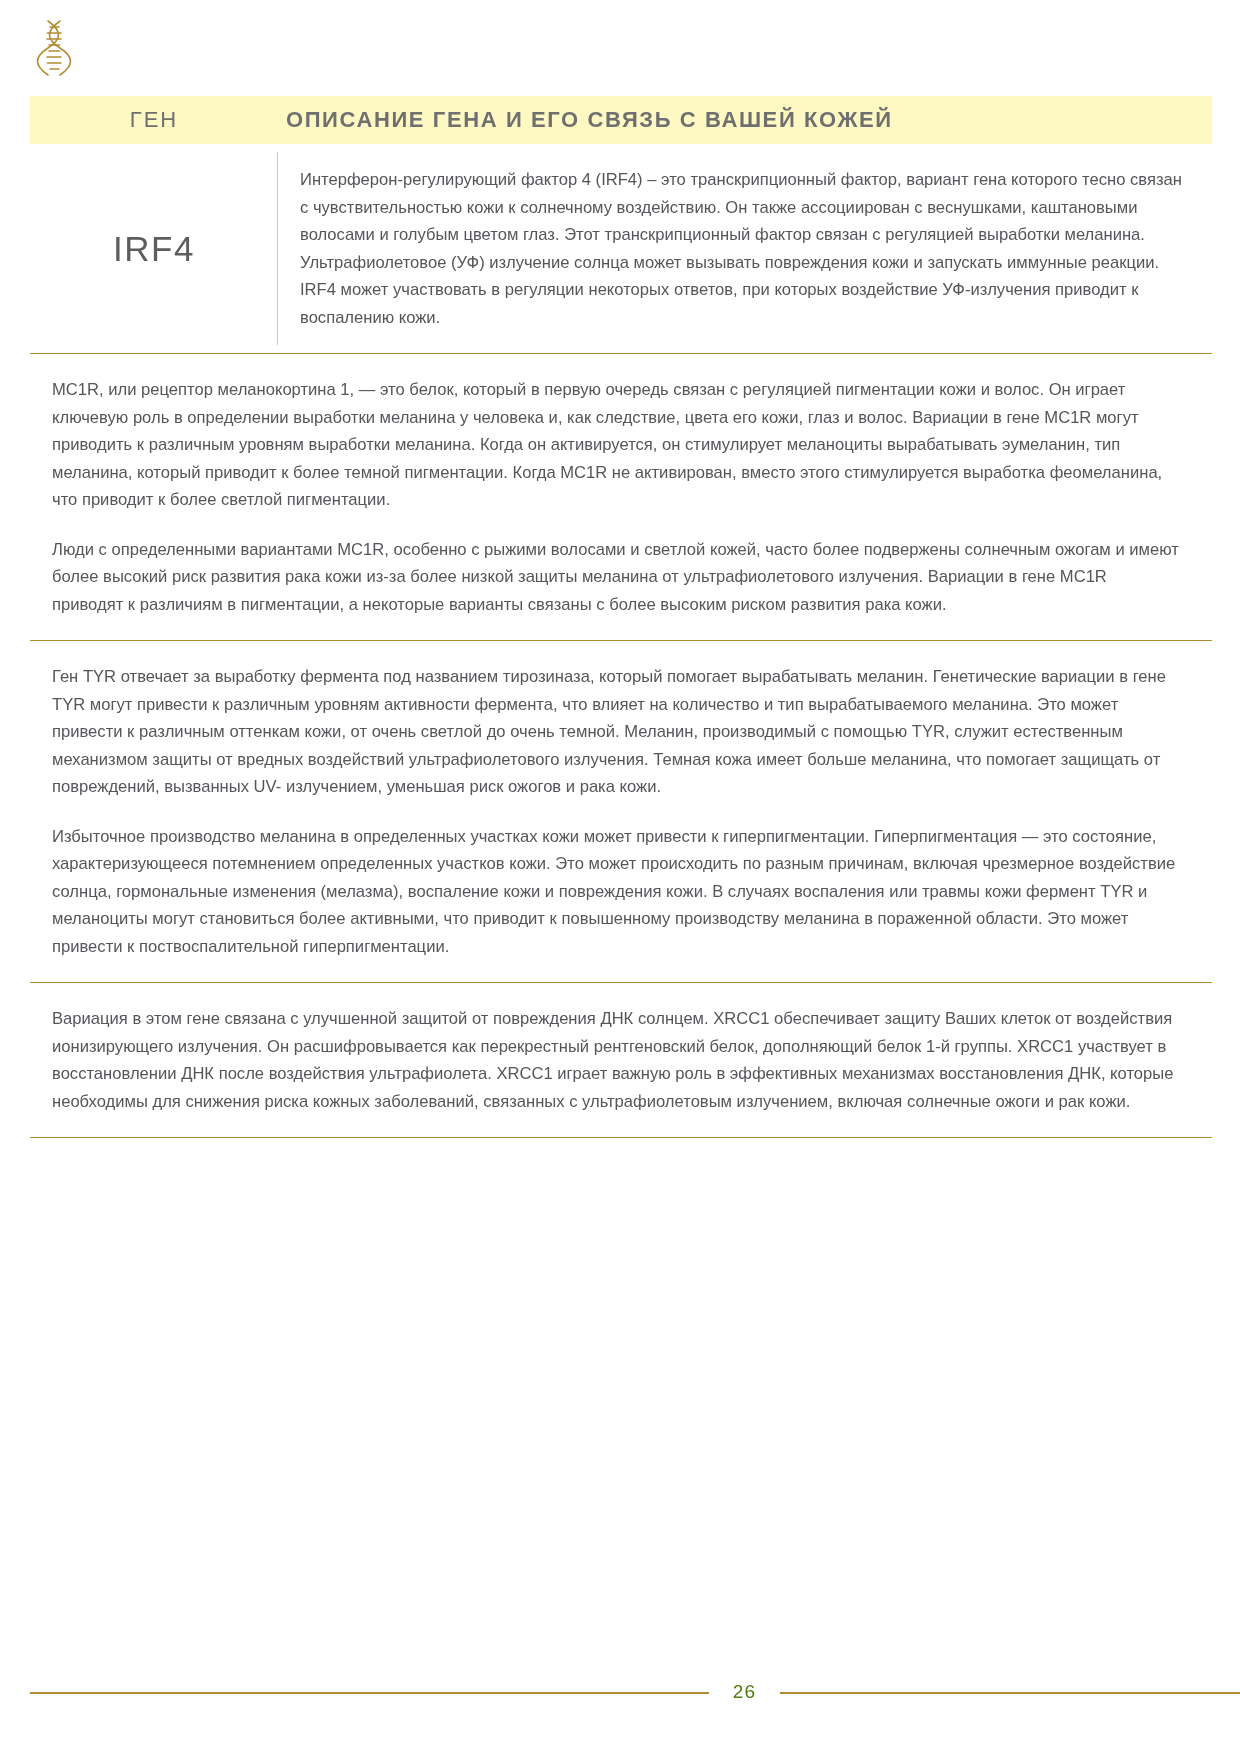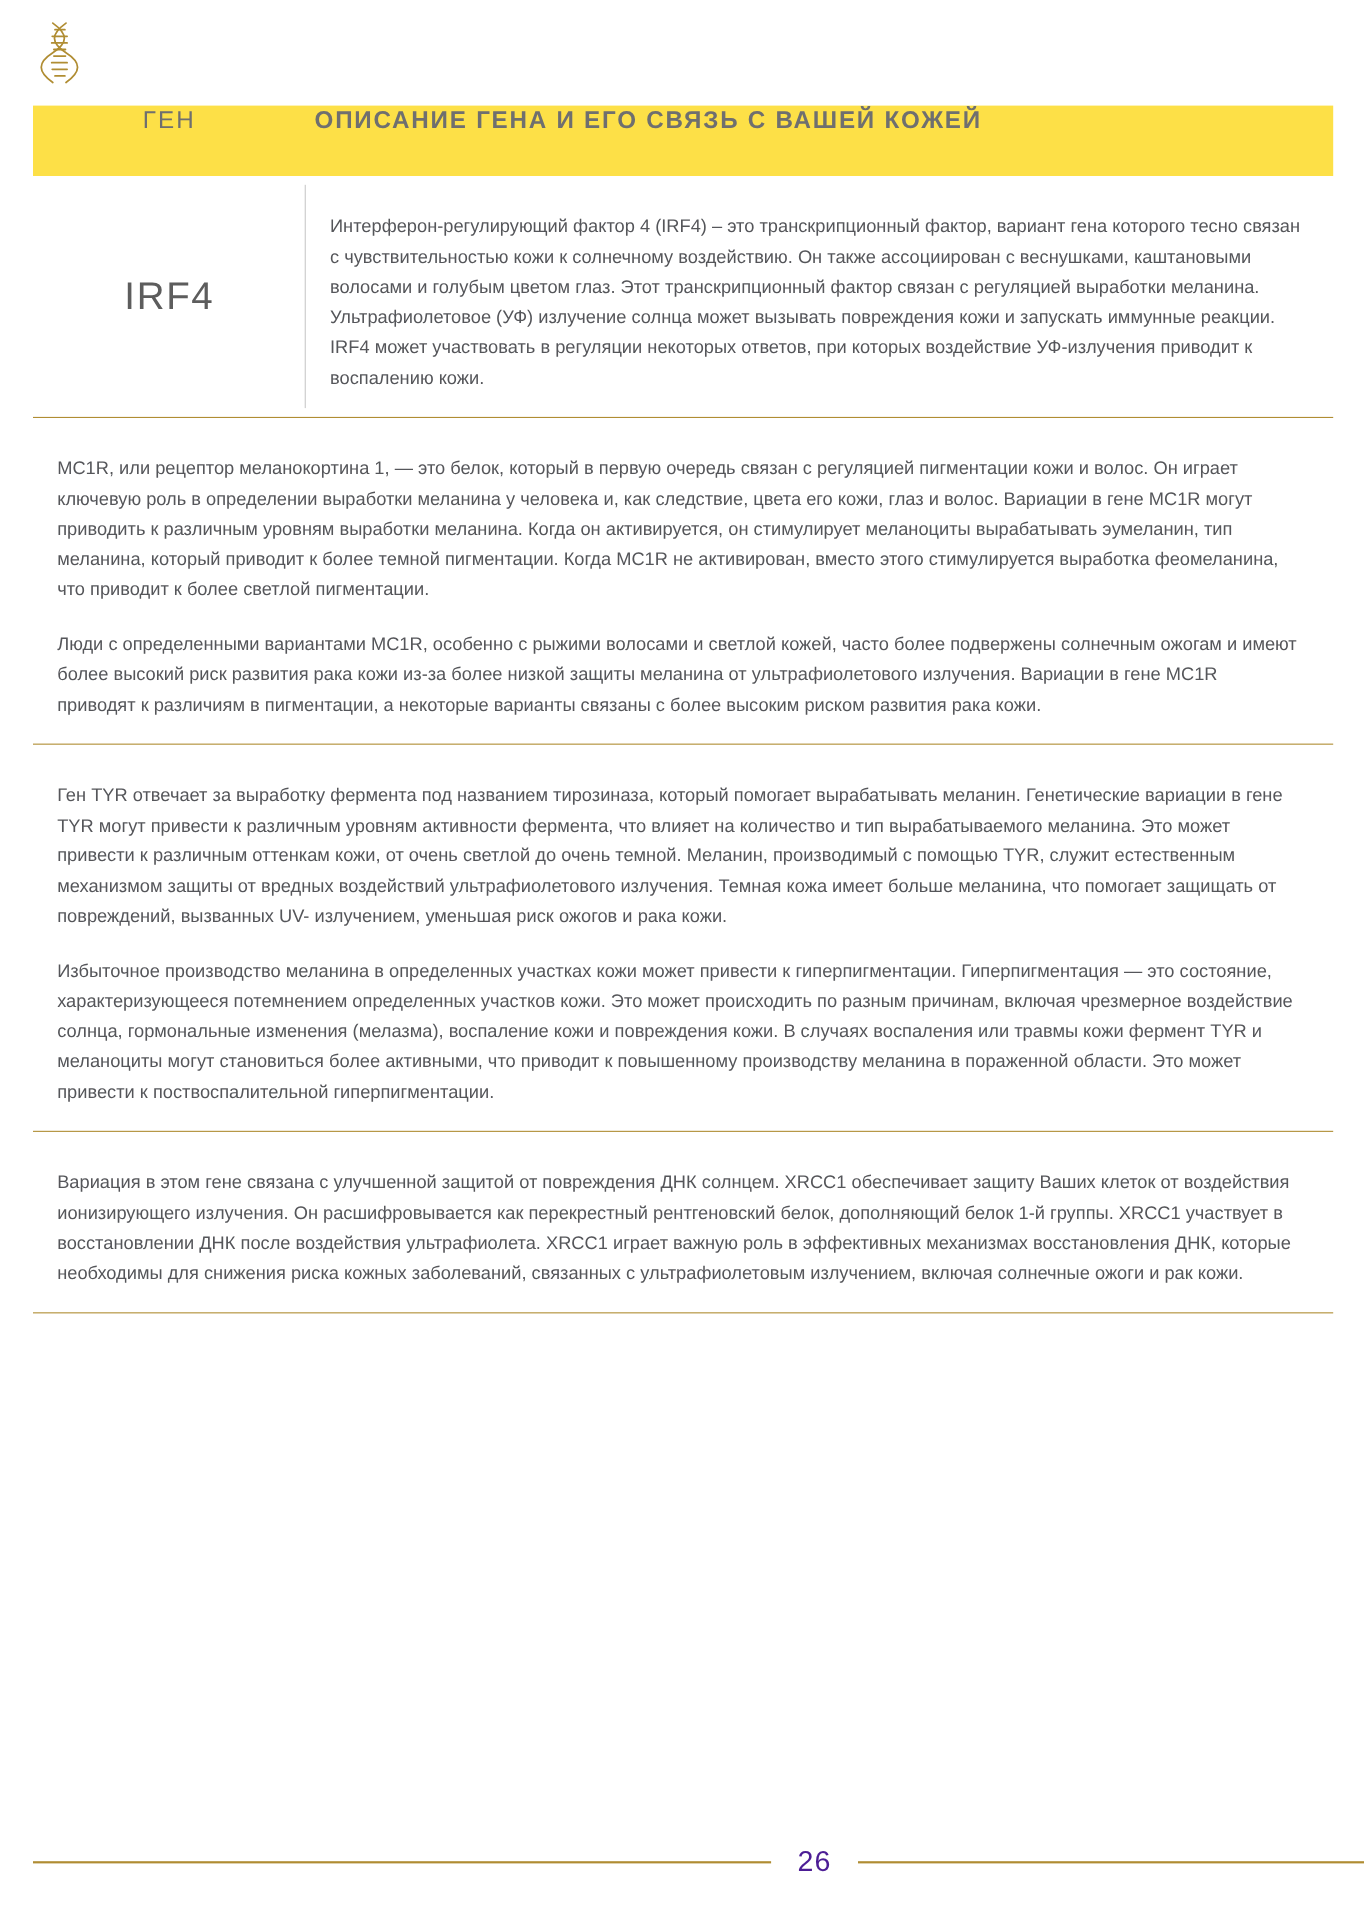--- a/index.html
+++ b/index.html
@@ -44,24 +44,24 @@
     display: block;
   }
 
   
   .gene-table {
     width: 1182px;
     margin: 0 auto 0 30px;
     border-collapse: collapse;
   }
   .table-head {
-    background: #fde047;
-    display: flex;
-    align-items: flex-start;
-    height: 64px;
+    background: #fef9c3;
+    display: flex;
+    align-items: center;
+    height: 48px;
   }
   .th-gene {
     width: 248px;
     text-align: center;
     font-size: 22px;
     letter-spacing: 2.0px;
     color: #6f6f6f;
     font-weight: 400;
   }
   .th-desc {
@@ -97,21 +97,21 @@
     content: "";
     position: absolute;
     right: 0;
     top: 8px;
     bottom: 8px;
     width: 1px;
     background: #c9c9c9;
   }
   .cell-desc {
     flex: 1;
-    padding: 32px 30px 22px 22px;
+    padding: 22px 30px 22px 22px;
     font-size: 16.6px;
     line-height: 27.5px;
     color: #55565a;
   }
   .cell-desc p {
     margin: 0 0 22px 0;
   }
   .cell-desc p:last-child {
     margin-bottom: 0;
   }
@@ -134,22 +134,22 @@
     right: 0;
     top: 20px;
     height: 1.5px;
     background: #b08d33;
   }
   .footer-page {
     position: relative;
     z-index: 2;
     background: #fff;
     padding: 0 24px;
-    font-size: 26px;
-    color: #4c1d95;
+    font-size: 19px;
+    color: #4d7c0f;
     letter-spacing: 1px;
   }
 </style>
 </head>
 <body>
 
 <div class="page">
   <div class="page-border-left"></div>
 
   <div class="logo-area">

